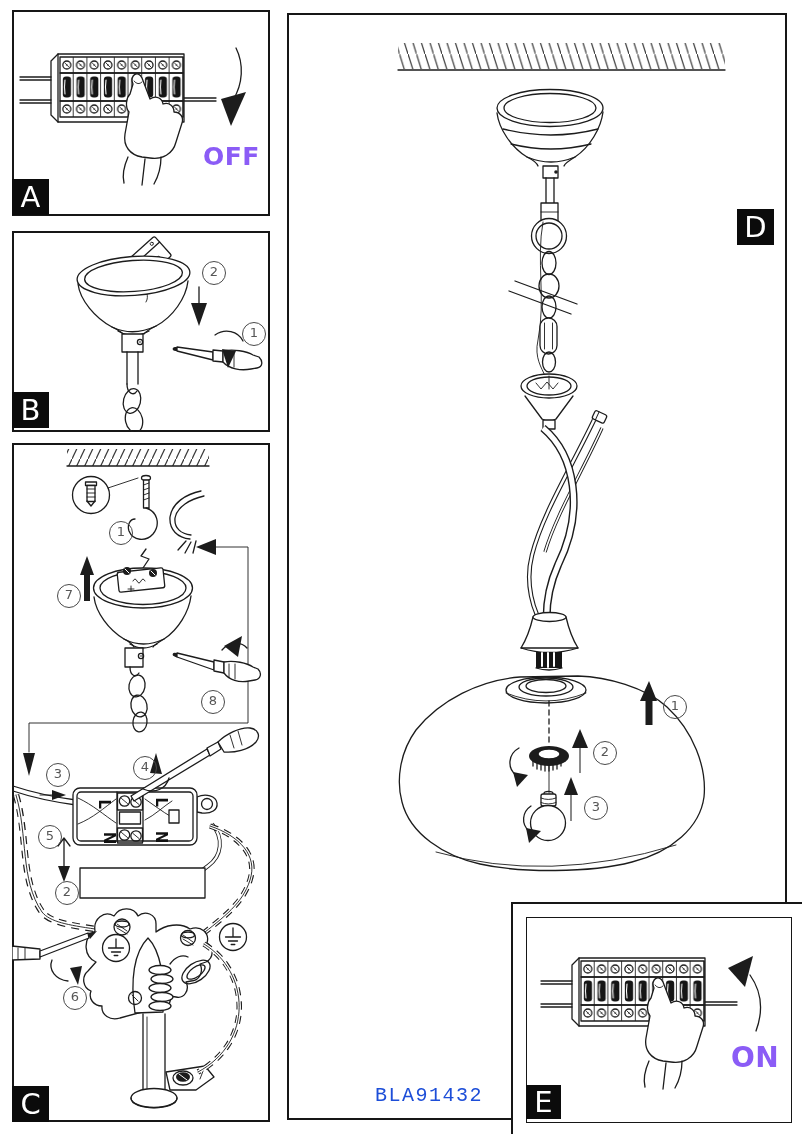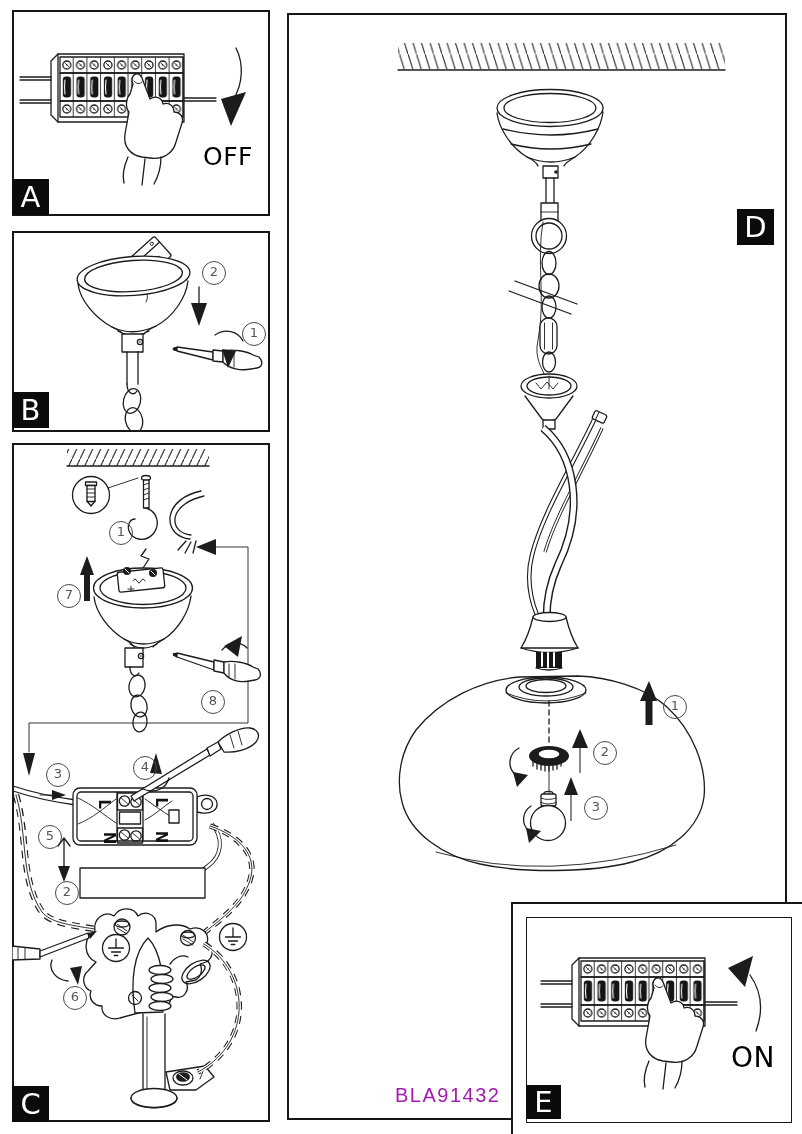--- a/index.html
+++ b/index.html
@@ -11,25 +11,25 @@
   svg .thin{stroke:#1c1c1c;stroke-width:0.9;fill:none;stroke-linecap:round;}
   svg .w{fill:#ffffff;stroke:#1c1c1c;stroke-width:1.3;stroke-linejoin:round;}
   svg .f{fill:#1c1c1c;stroke:none;}
   svg .wh{stroke:#ffffff;fill:none;stroke-linecap:round;}
   .plabel{position:absolute;width:37px;height:36px;background:#0b0b0b;color:#fff;
           display:flex;align-items:center;justify-content:center;
           font-size:29px;font-family:"DejaVu Sans",sans-serif;}
   .badge{position:absolute;width:22px;height:22px;border:1.4px solid #4a4a4a;border-radius:50%;
          color:#565656;font-size:13px;line-height:20px;text-align:center;
          transform:translate(-50%,-50%);background:transparent;}
-  .cap{position:absolute;font-weight:normal;color:#000000;letter-spacing:0.5px;}
+  .cap{position:absolute;font-weight:bold;color:#8b5cf6;letter-spacing:0.5px;}
   .tl{position:absolute;font-weight:bold;font-size:15px;color:#111;
       transform:translate(-50%,-50%) rotate(90deg);}
-  .pcode{position:absolute;font-family:Liberation Sans, sans-serif;
-         font-size:20px;letter-spacing:1.5px;color:#a21caf;margin-left:20px;}
+  .pcode{position:absolute;font-family:Liberation Mono, monospace;
+         font-size:20px;letter-spacing:1.5px;color:#1d4ed8;}
 </style>
 </head>
 <body>
 
 <div id="page">
 
   <svg width="0" height="0" style="position:absolute">
     <defs>
       <pattern id="p-cell-top" patternUnits="userSpaceOnUse" x="10" y="3" width="13.7" height="300">
         <path class="ln" d="M13.5,0 V16"></path>

